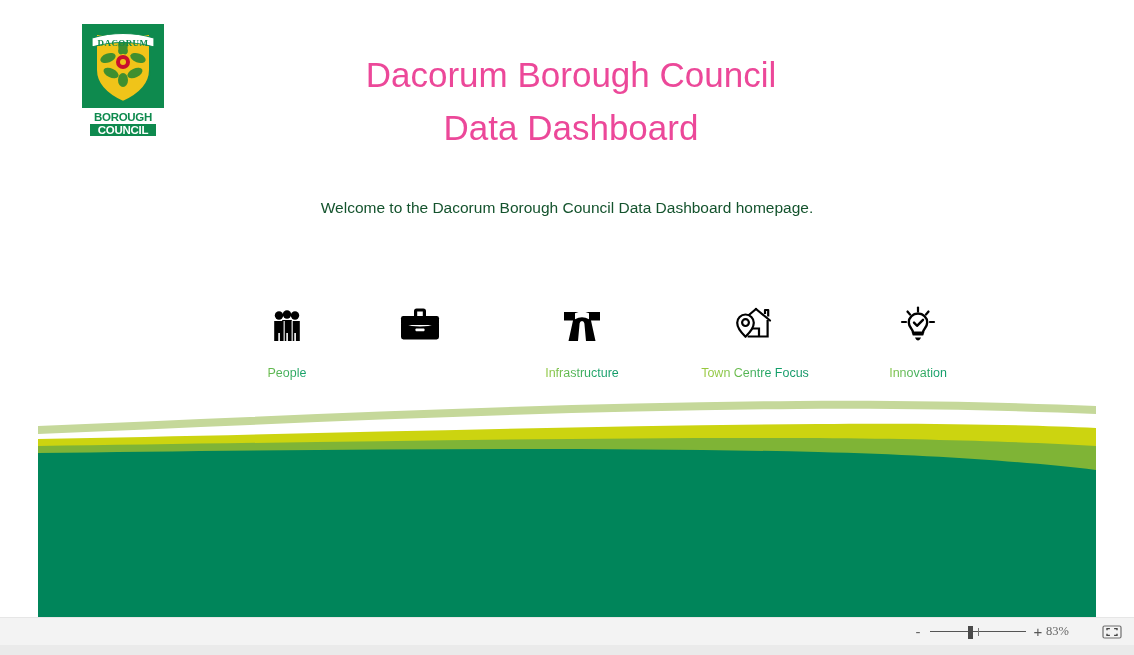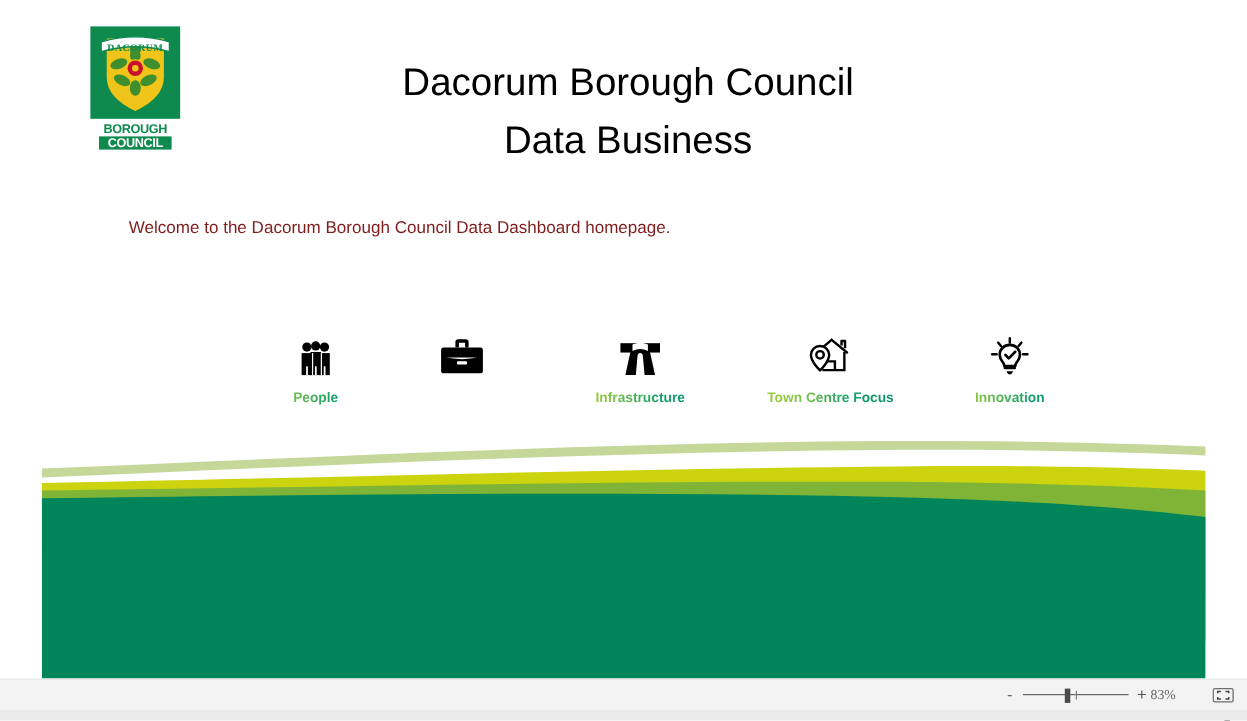--- a/index.html
+++ b/index.html
@@ -43,34 +43,34 @@
   .title-block {
     position: absolute;
     left: 200px;
     top: 48px;
     width: 742px;
     text-align: center;
   }
   .title-line {
     font-size: 35px;
     line-height: 53px;
-    color: #000000;
+    color: #ec4899;
     font-weight: 400;
     letter-spacing: 0px;
     white-space: nowrap;
   }
 
   
   .welcome {
     position: absolute;
     left: 117px;
     top: 196px;
     width: 900px;
-    text-align: left;
-    color: #7f1d1d;
+    text-align: center;
+    color: #14532d;
     font-size: 15.5px;
     line-height: 23px;
   }
   .welcome div { white-space: nowrap; }
 
   
   .navrow {
     position: absolute;
     left: 200px;
     top: 300px;
@@ -85,23 +85,23 @@
     cursor: pointer;
   }
   .navbtn .ico {
     height: 42px;
     display: flex;
     align-items: flex-end;
     justify-content: center;
   }
   .navbtn .ico svg { display: block; }
   .navbtn .lbl {
-    margin-top: 12px;
+    margin-top: 24px;
     font-size: 12.5px;
-    font-weight: bold;
+    font-weight: normal;
     line-height: 14px;
     background: linear-gradient(90deg, #a8c93a 0%, #8cc63f 28%, #12a06a 62%, #0d8a5f 100%);
     -webkit-background-clip: text;
     background-clip: text;
     color: transparent;
     -webkit-text-fill-color: transparent;
   }
 
   
   .wave {
@@ -231,21 +231,21 @@
         </g>
         <rect x="8" y="88" width="66" height="11" fill="#ffffff"></rect>
         <text x="41" y="97" font-family="'Liberation Sans', sans-serif" font-size="11.5" font-weight="bold" fill="#0e8a4e" text-anchor="middle" letter-spacing="-0.3">BOROUGH</text>
         <rect x="8" y="100" width="66" height="12" fill="#0e8a4e"></rect>
         <text x="41" y="110" font-family="'Liberation Sans', sans-serif" font-size="11.5" font-weight="bold" fill="#ffffff" text-anchor="middle" letter-spacing="-0.3">COUNCIL</text>
       </svg>
     </div>
 
     <div class="title-block">
       <div class="title-line">Dacorum Borough Council</div>
-      <div class="title-line">Data Business</div>
+      <div class="title-line">Data Dashboard</div>
     </div>
 
     <div class="welcome">
       <div>Welcome to the Dacorum Borough Council Data Dashboard homepage.</div>
     </div>
 
     <div class="navrow">
 
       <div class="navbtn" style="left:12px;">
         <div class="ico">

